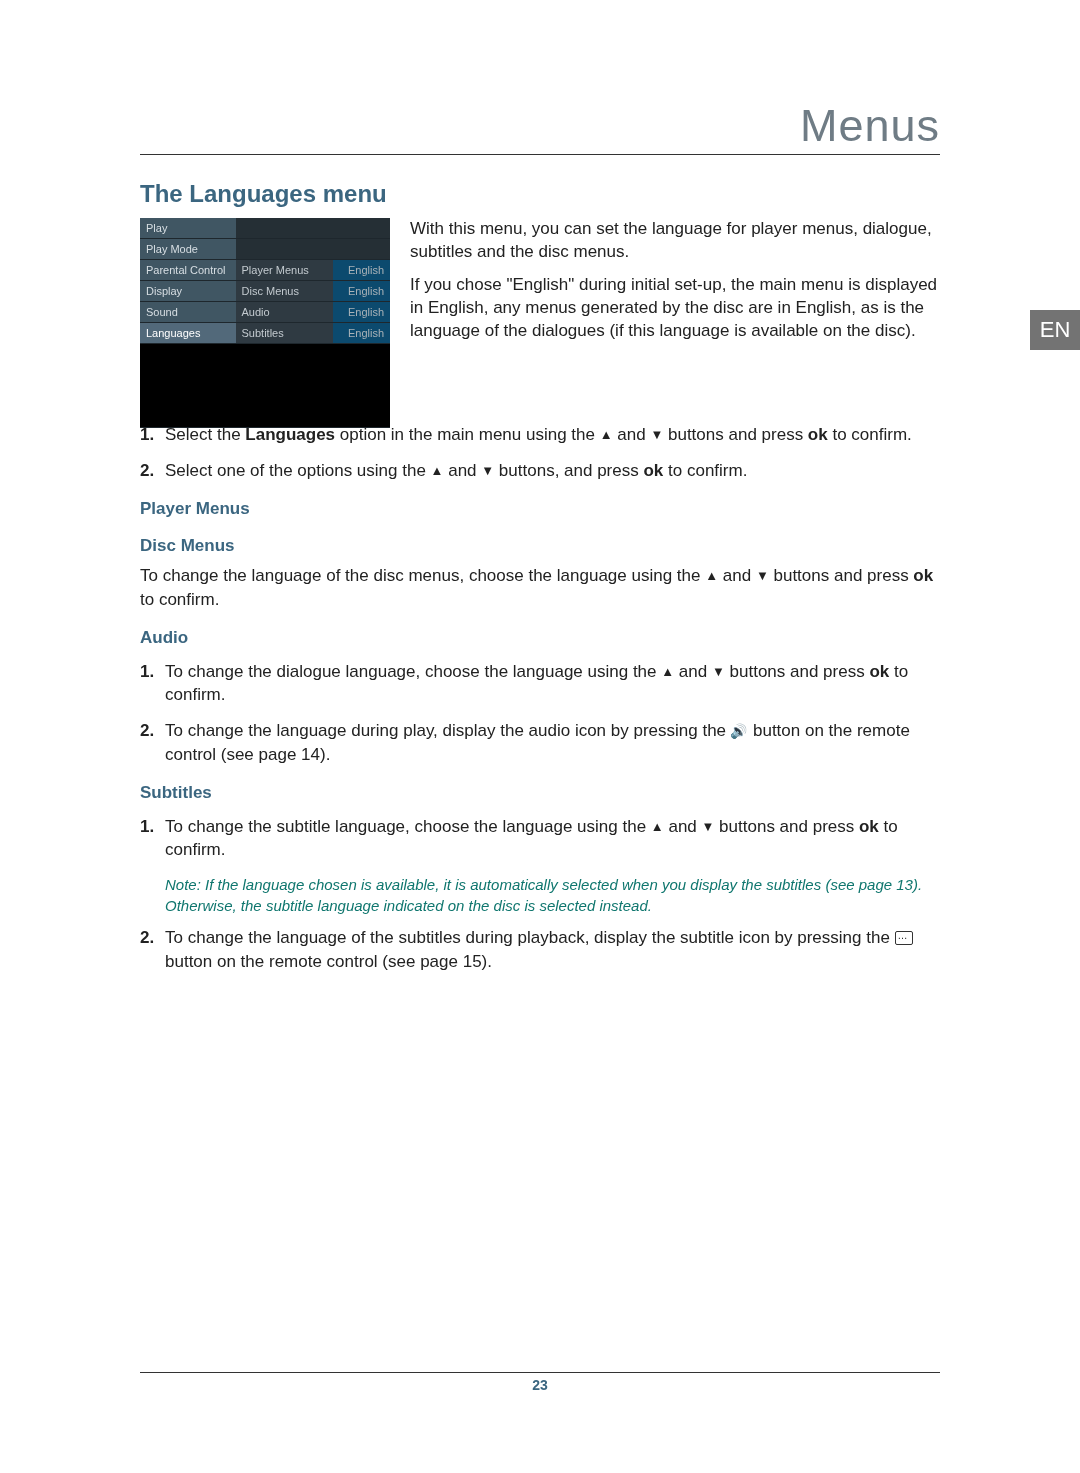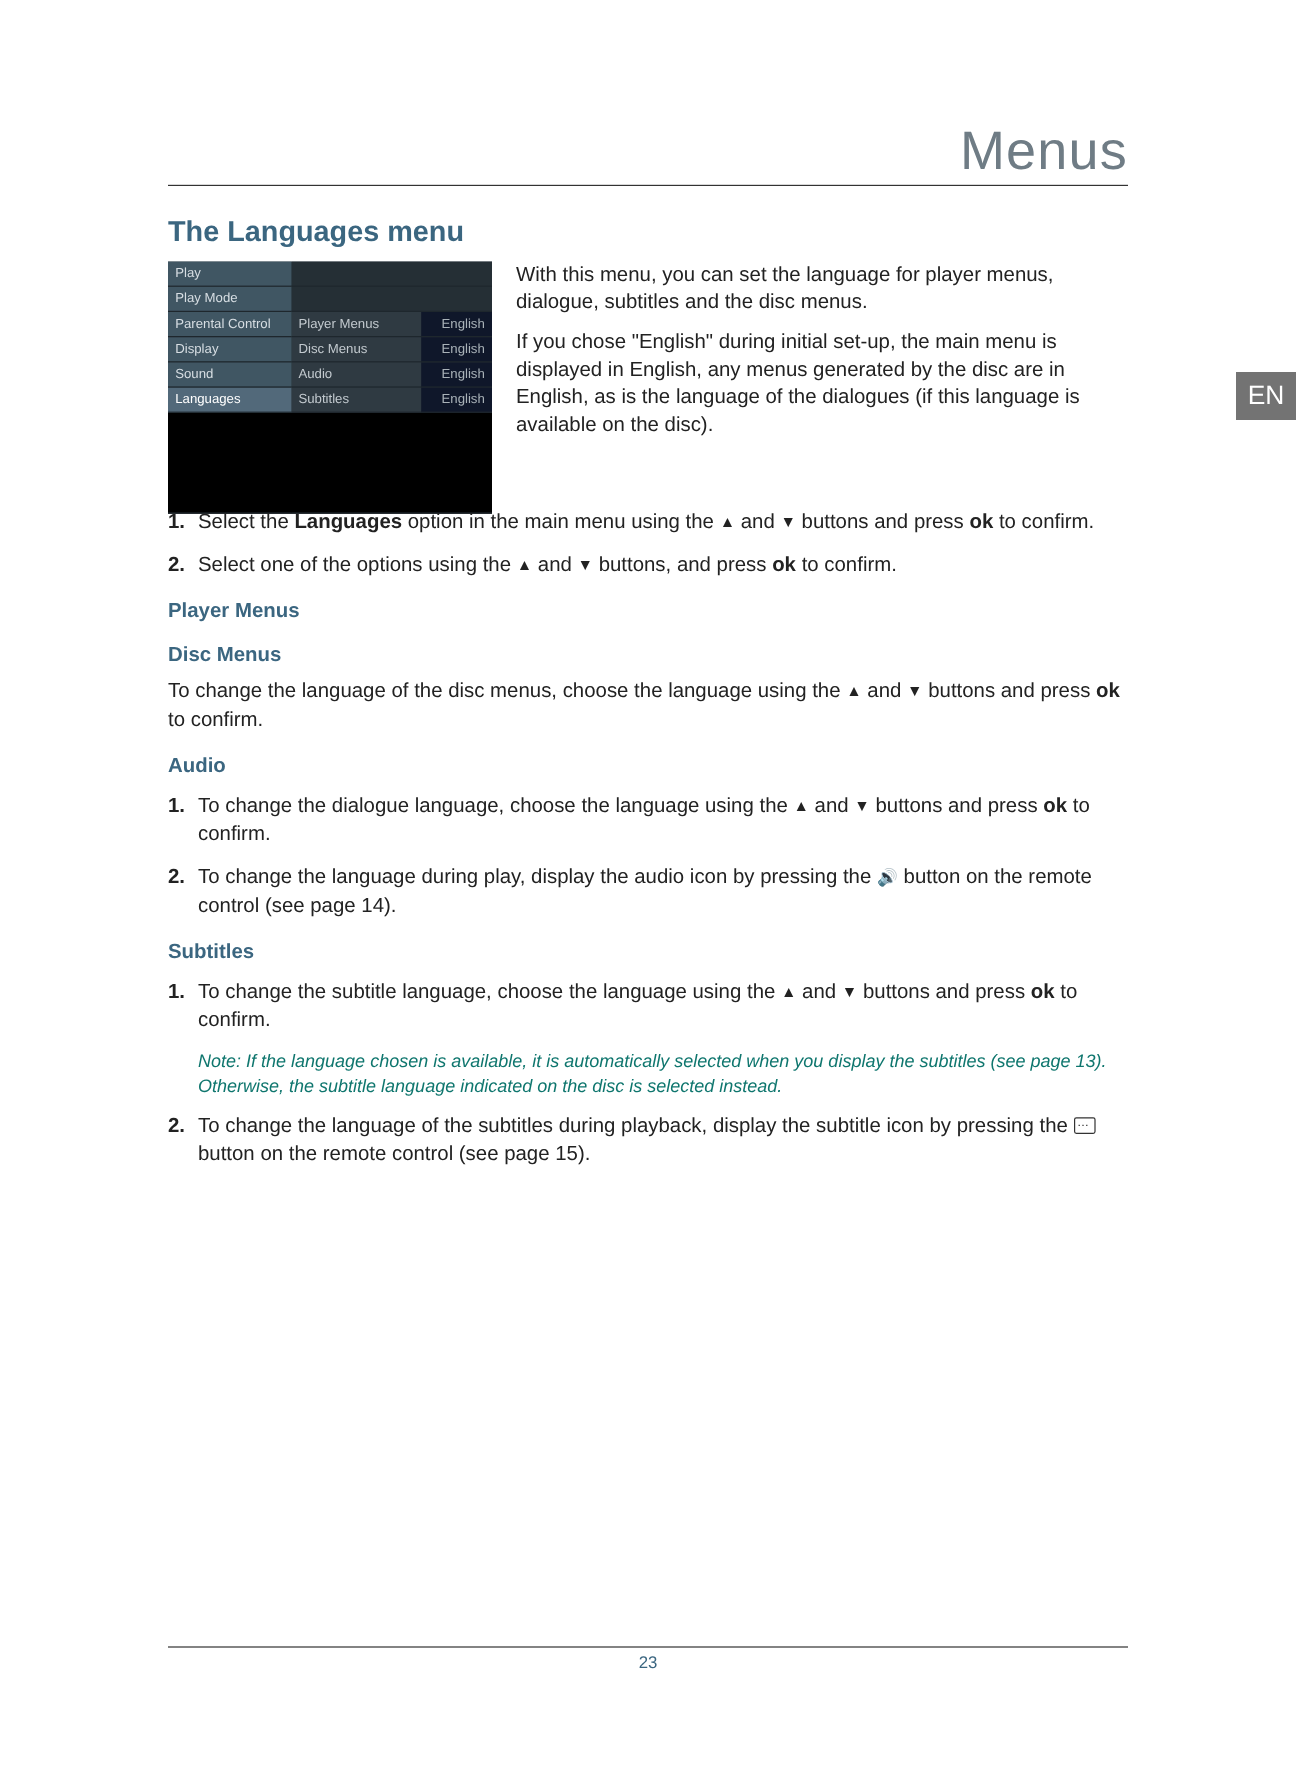--- a/index.html
+++ b/index.html
@@ -46,21 +46,21 @@
     height: 40px;
     background: #737373;
     color: #fff;
     font-size: 22px;
     line-height: 40px;
     text-align: center;
   }
   
   .panel {
     float: left;
-    width: 270px;
+    width: 250px;
     height: 185px;
     margin: 0 20px 10px 0;
   }
   .panel table {
     border-collapse: collapse;
     width: 100%;
     font-size: 11px;
     color: #cfd5d9;
     background: #2f3a42;
   }
@@ -78,21 +78,21 @@
     width: 110px;
     background: #2f3a42;
     color: #c3cacf;
   }
   .panel .col-mid.dark {
     background: #252f35;
   }
   .panel .col-right {
     width: 50px;
     text-align: right;
-    background: #0f172a;
+    background: #0c4a6e;
     color: #a9b2b8;
   }
   .panel .left-highlight {
     background: #52697a;
     color: #fff;
   }
   .panel .filler {
     height: 75px;
     background: #000;
   }
@@ -171,21 +171,21 @@
   }
   .footer-line {
     position: absolute;
     left: 140px;
     right: 140px;
     bottom: 80px;
     border-top: 1px solid #333;
     text-align: center;
     padding-top: 4px;
     font-size: 14px;
-    font-weight: 400;
+    font-weight: 700;
     color: #3b6680;
   }
 </style>
 </head>
 <body>
 <div class="page">
 
 <div class="topline">
   <div class="brand">Menus</div>
 </div>

